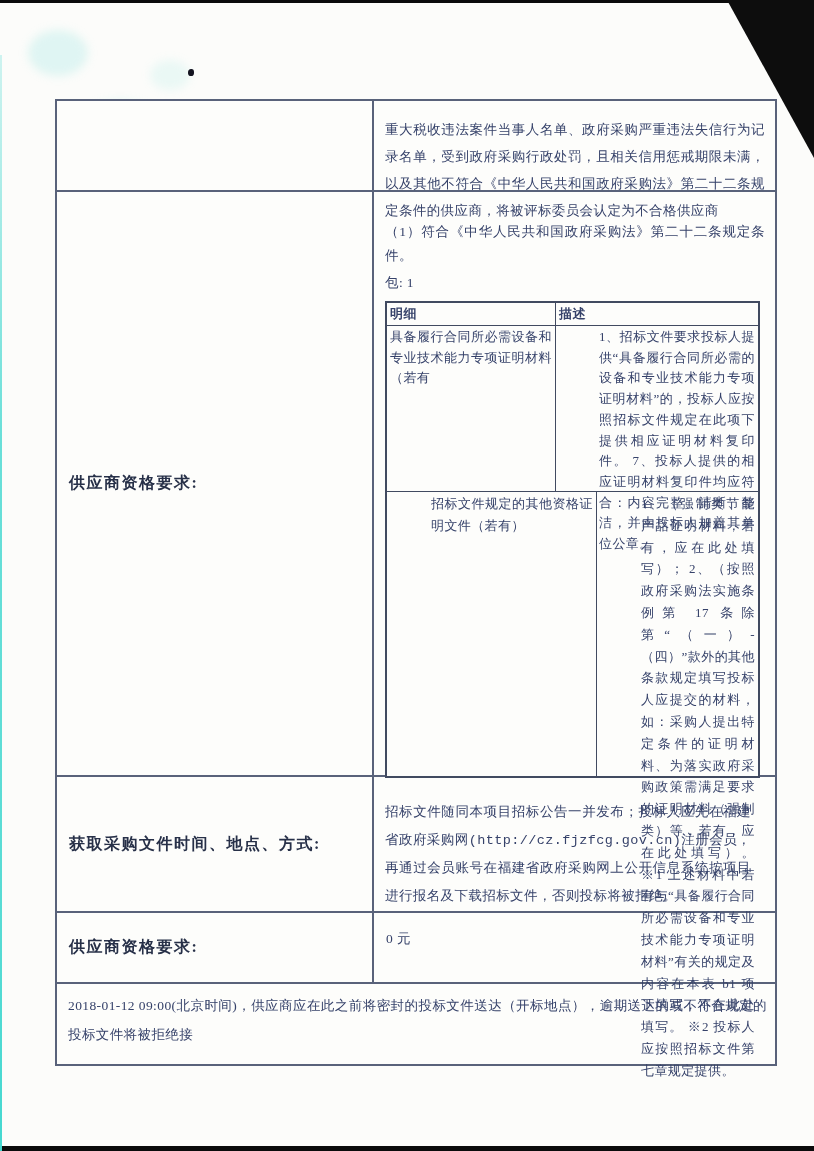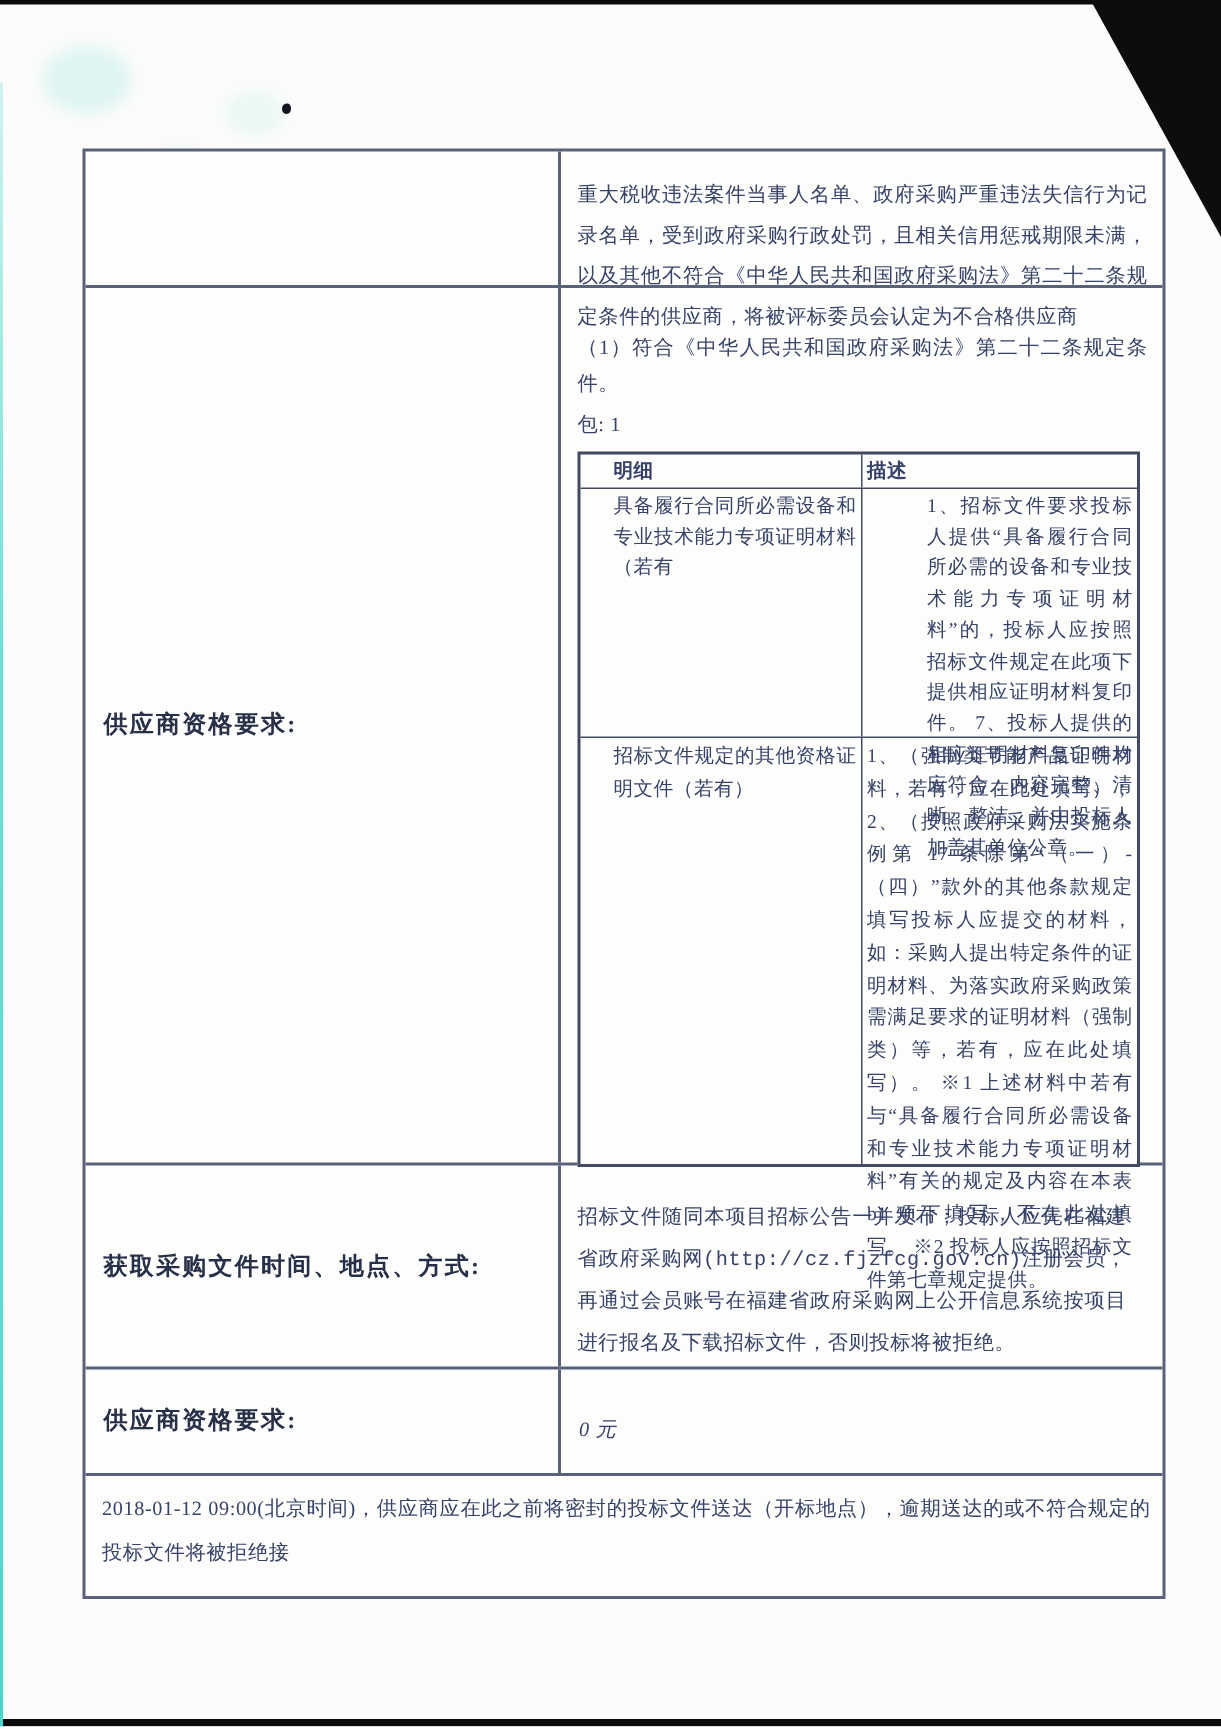--- a/index.html
+++ b/index.html
@@ -55,34 +55,34 @@
   .txt-r1{padding:15px 10px 0 11px;line-height:27px;}
   .r2-pad{padding:28px 10px 0 11px;}
   .intro-line{line-height:24px;}
   .pkg-line{line-height:24px;margin-top:3px !important;}
 
   
   .inner-table{
     margin-top:6px;width:375px;box-sizing:border-box;
     border:2px solid #414a60;background:#fdfdfb;
   }
-  .itr{display:flex;box-sizing:border-box;border-bottom:1.5px solid #414a60;padding-left:19px;}
+  .itr{display:flex;box-sizing:border-box;border-bottom:1.5px solid #414a60;}
   .itr:last-child{border-bottom:none;}
   .itc{box-sizing:border-box;padding:1px 3px;font-size:13px;text-align:justify;color:#36426a;}
   .itc1{width:169px;border-right:1.5px solid #414a60;}
   .itc2{flex:1;}
   .ith{height:23px;}
   .ith .itc{font-weight:bold;line-height:20px;}
   .itr-1{height:166px;gap:40px;}
   .itr-1 .itc{line-height:20.7px;}
   .itr-2{height:284px;}
-  .itr-2 .itc{line-height:21.8px;}
+  .itr-2 .itc{line-height:21.8px;margin-left:41px;}
 
   .txt-r3{padding:22px 24px 0 11px;line-height:28px;font-family:Liberation Mono, monospace;}
-  .txt-r4{padding:30px 10px 0 12px;line-height:20px;font-style:italic;}
+  .txt-r4{padding:16px 10px 0 12px;line-height:20px;}
   .txt-r5{padding:7px 8px 0 11px;line-height:29px;}
 </style>
 </head>
 <body>
 
 <div class="page">
 
   <div class="scan-edge-top"></div>
   <div class="scan-corner-fold"></div>
   <div class="scan-bottom-edge"></div>

